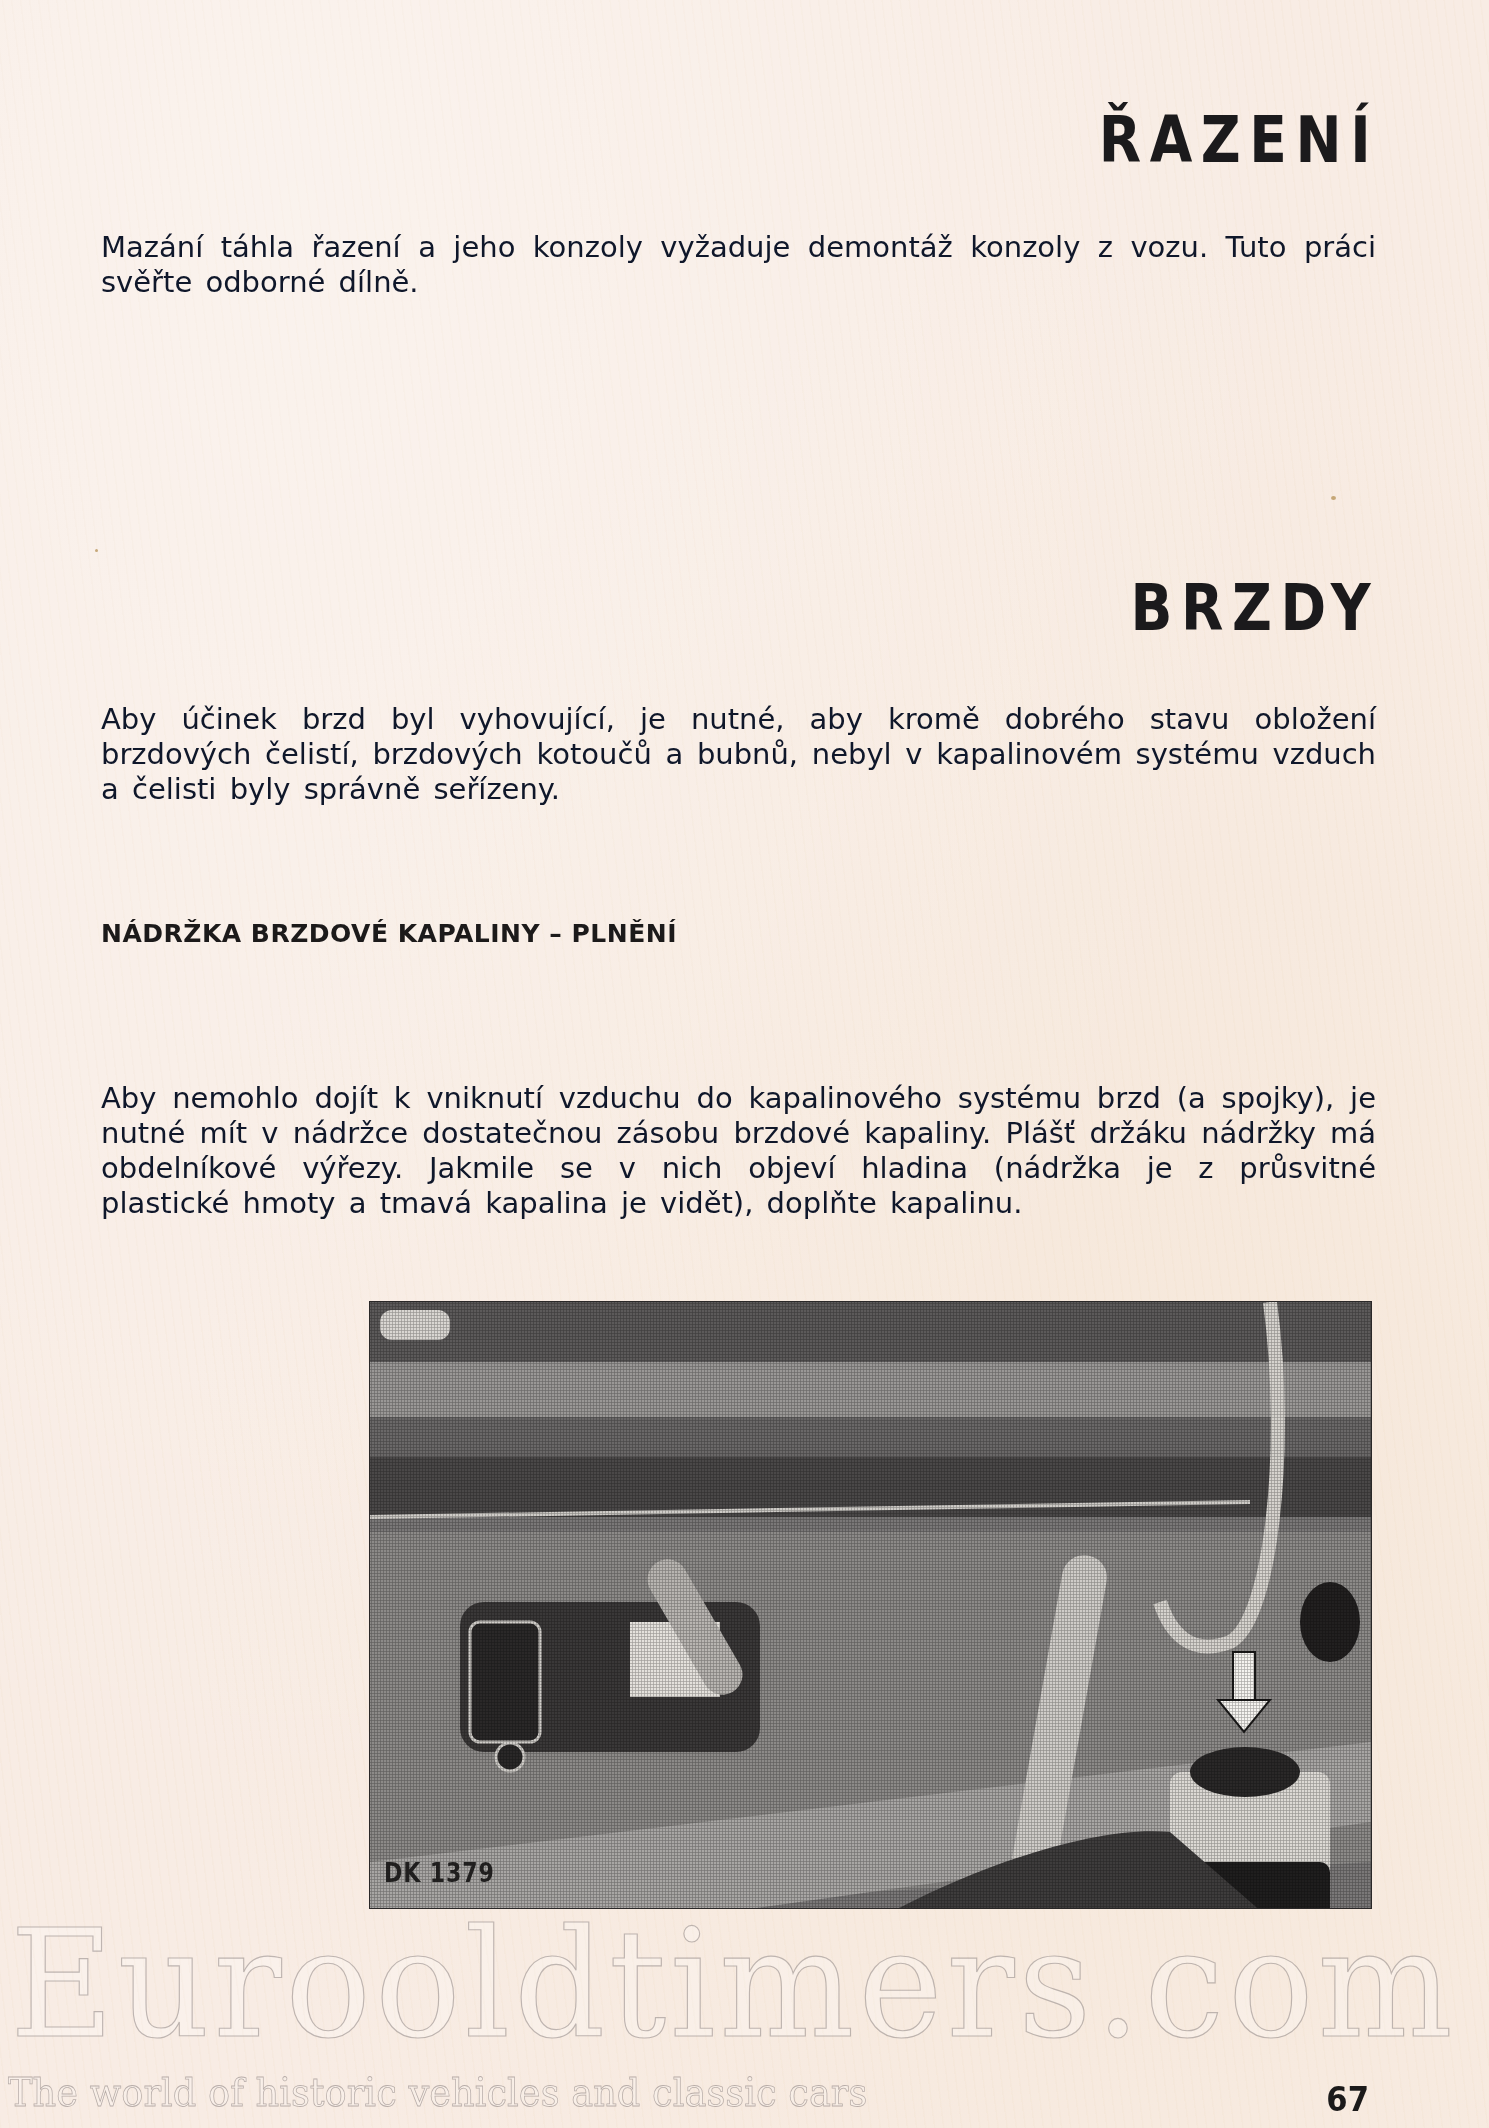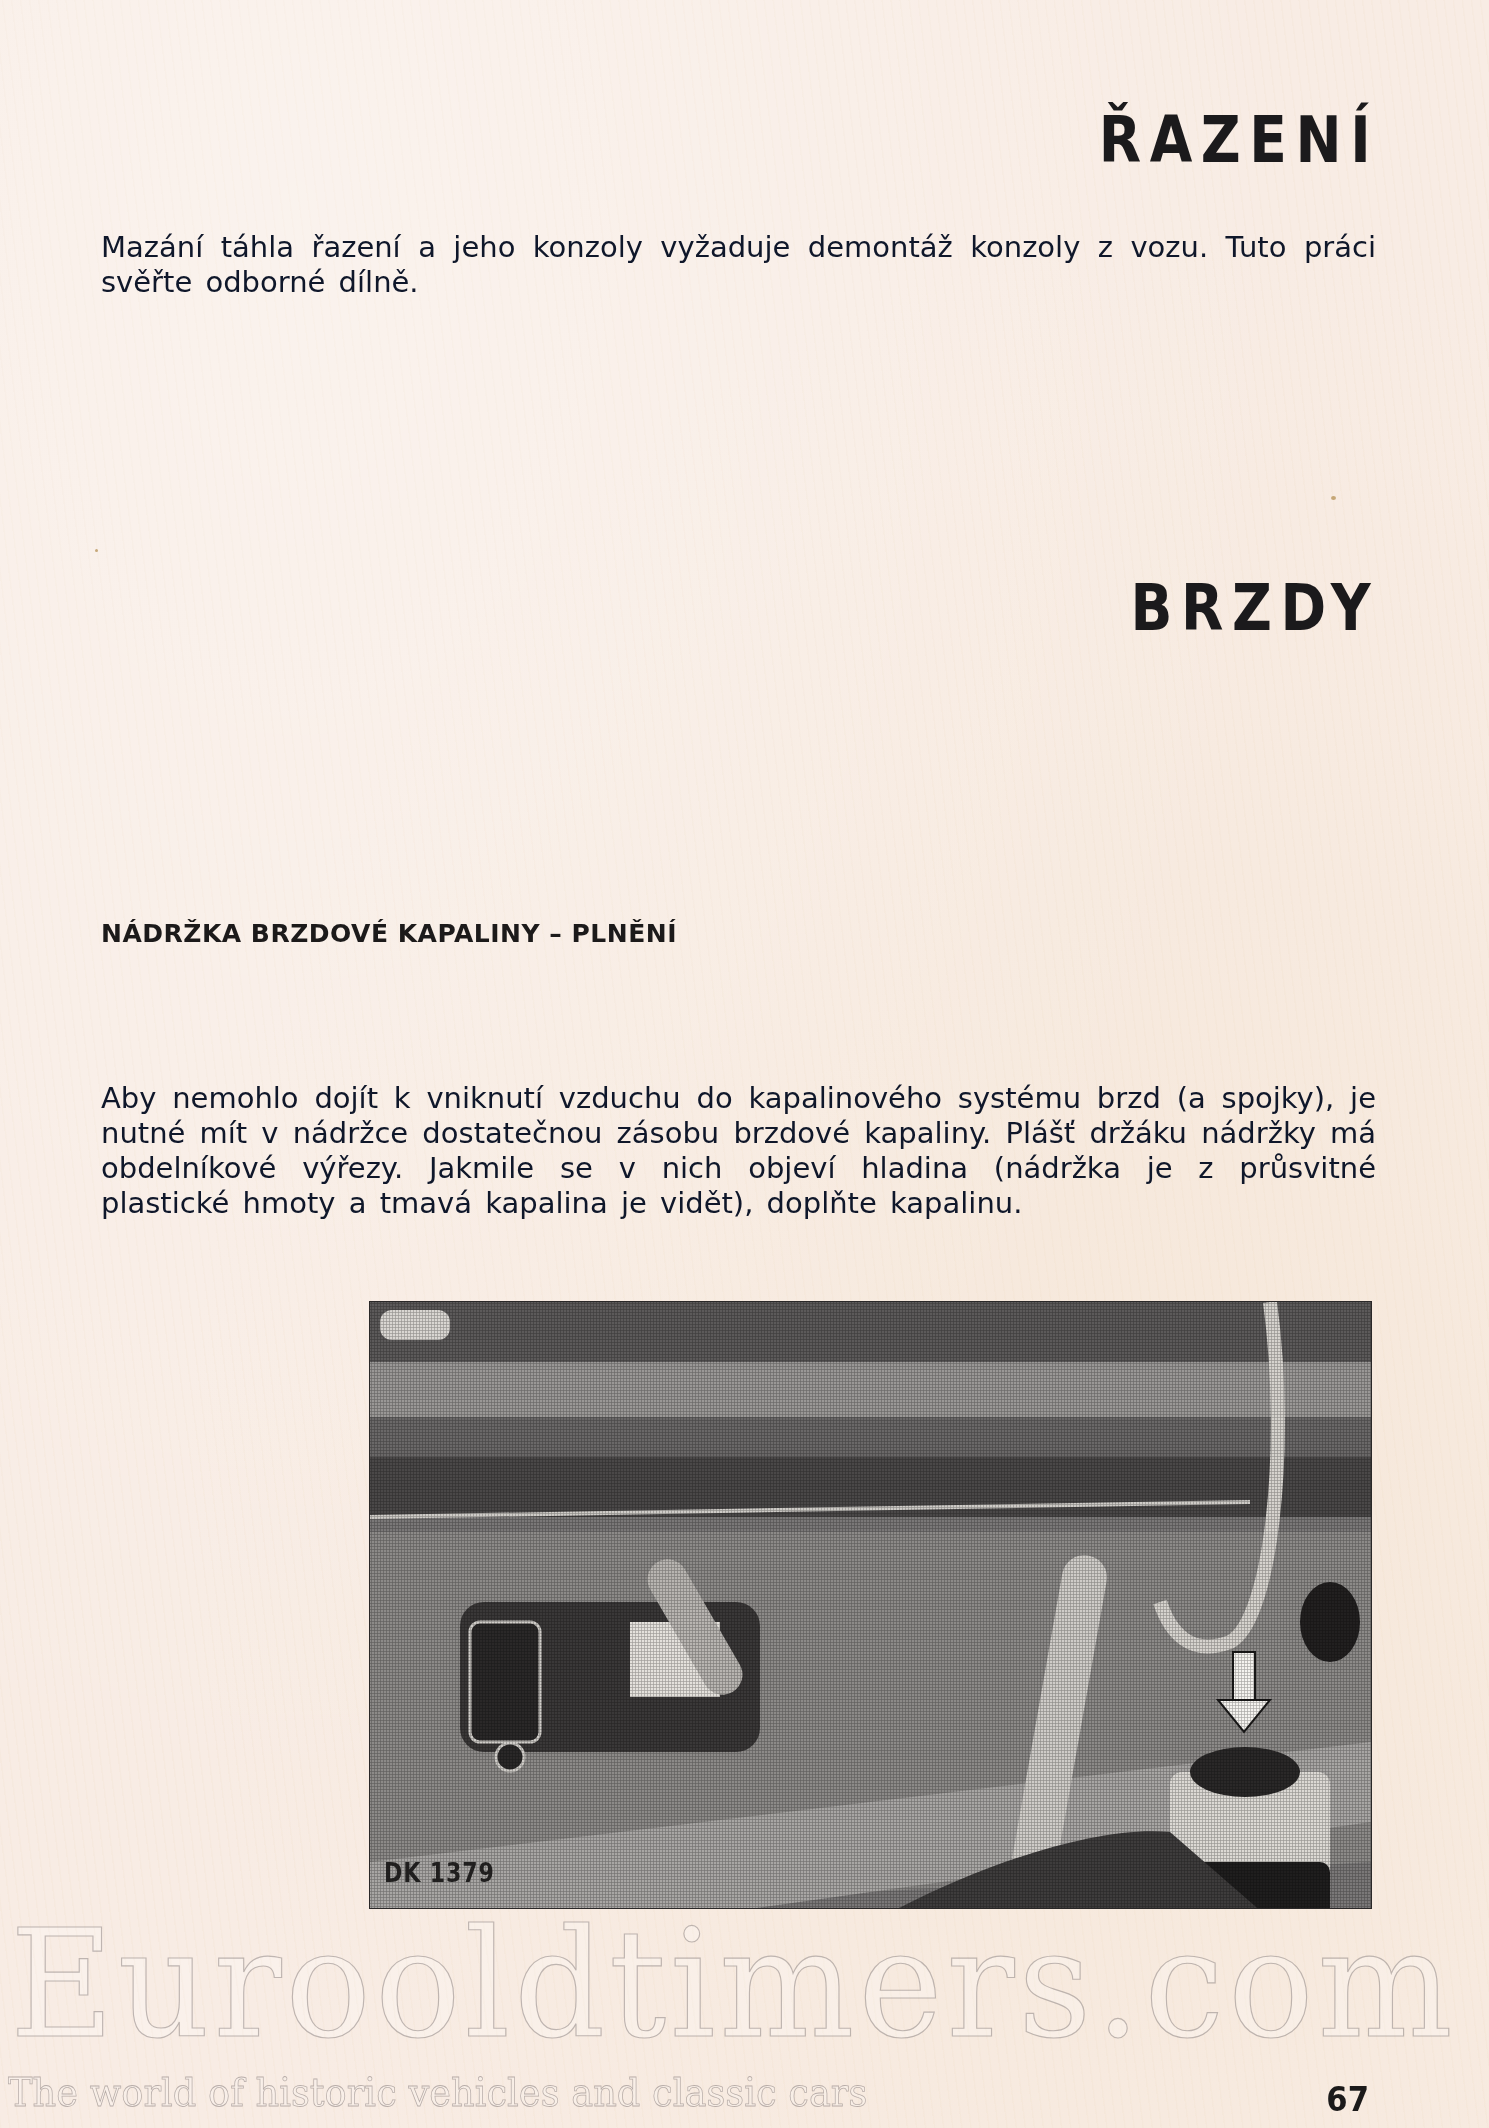--- a/index.html
+++ b/index.html
@@ -153,20 +153,21 @@
 
 <div class="page">
 
   <span class="speck" style="left:1331px; top:492px;"></span>
   <span class="speck" style="left:95px; top:545px; width:3px; height:3px;"></span>
 
   <h1 id="title-razeni" class="section-title">ŘAZENÍ</h1>
   <p id="para-razeni" class="para">Mazání táhla řazení a jeho konzoly vyžaduje demontáž konzoly z vozu. Tuto práci svěřte odborné dílně.</p>
 
   <h1 id="title-brzdy" class="section-title">BRZDY</h1>
+  <p id="para-brzdy" class="para">Aby účinek brzd byl vyhovující, je nutné, aby kromě dobrého stavu obložení brzdových čelistí, brzdových kotoučů a bubnů, nebyl v kapalinovém systému vzduch a čelisti byly správně seřízeny.</p>
 
   <h2 class="subhead">NÁDRŽKA BRZDOVÉ KAPALINY – PLNĚNÍ</h2>
   <p id="para-nadrzka-2" class="para">Aby nemohlo dojít k vniknutí vzduchu do kapalinového systému brzd (a spojky), je nutné mít v nádržce dostatečnou zásobu brzdové kapaliny. Plášť držáku nádržky má obdelníkové výřezy. Jakmile se v nich objeví hladina (nádržka je z průsvitné plastické hmoty a tmavá kapalina je vidět), doplňte kapalinu.</p>
 
   <div class="photo">
     <svg width="1001" height="705" viewBox="0 0 1001 705">
 
       <rect x="0" y="0" width="1001" height="705" fill="#7a7878"></rect>
 
       <rect x="0" y="0" width="1001" height="60" fill="#5c5a5a"></rect>

